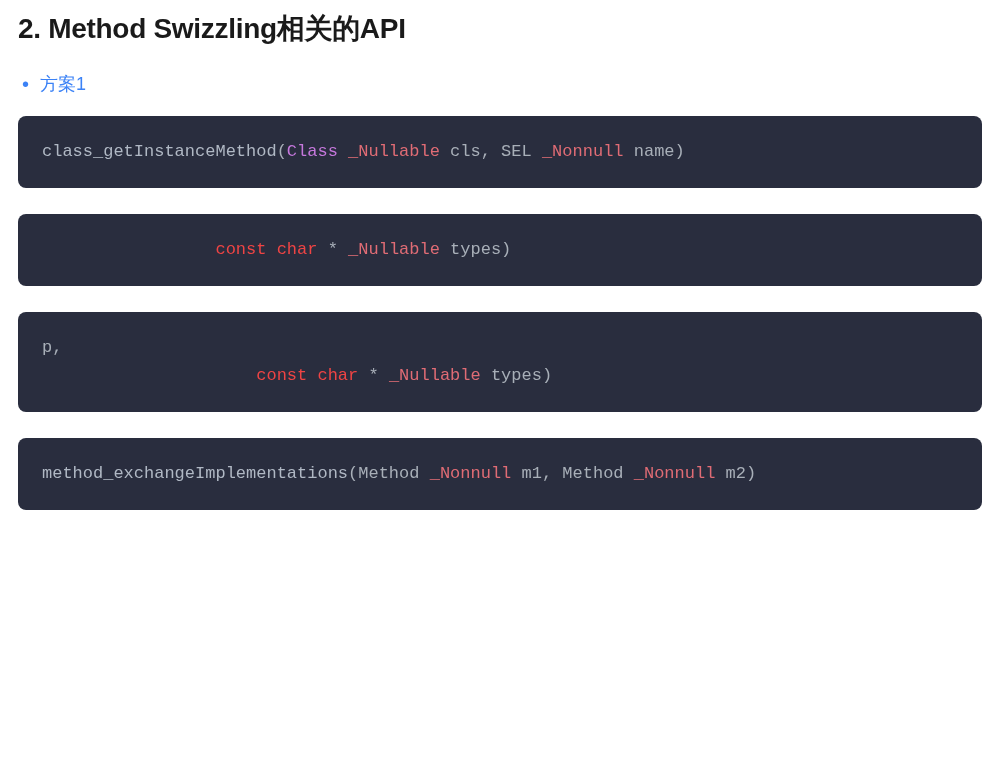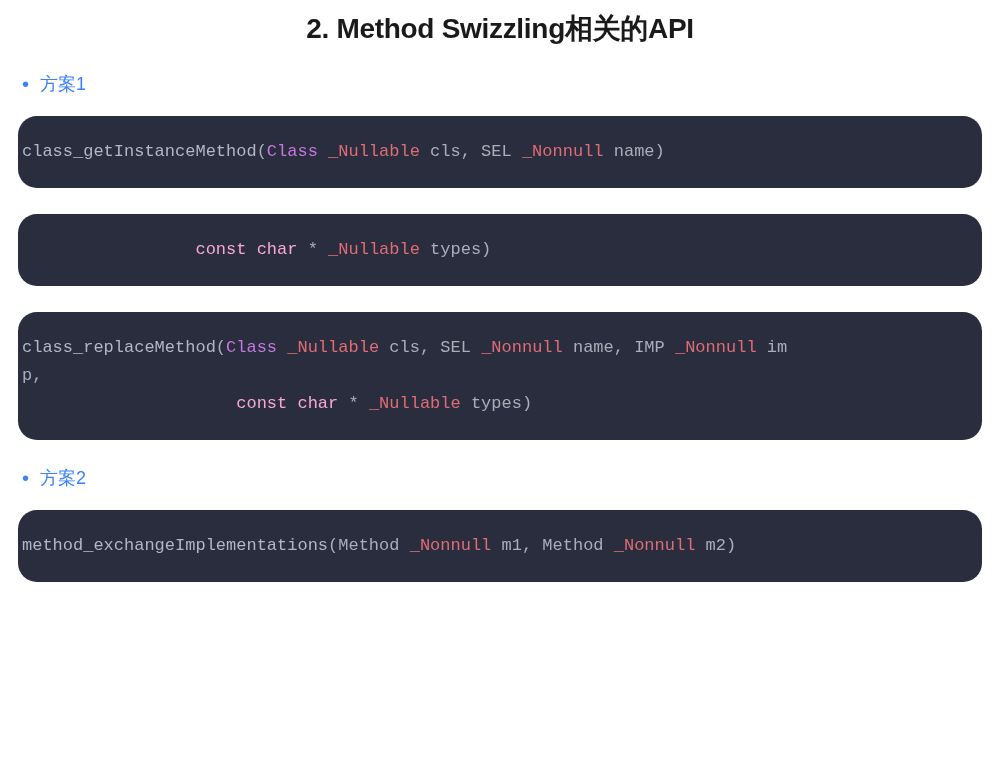--- a/index.html
+++ b/index.html
@@ -12,21 +12,20 @@
       background: #ffffff;
       padding: 10px 18px 18px 18px;
       width: 1000px;
     }
     h2 {
       font-size: 28px;
       font-weight: 700;
       color: #1a1a1a;
       margin-bottom: 24px;
       letter-spacing: -0.3px;
-      text-align: center;
     }
     ul {
       list-style: none;
       margin-bottom: 20px;
     }
     li {
       font-size: 18px;
       color: #3b82f6;
       position: relative;
       padding-left: 22px;
@@ -35,43 +34,43 @@
     li::before {
       content: "•";
       position: absolute;
       left: 4px;
       font-size: 20px;
       line-height: 1;
       top: 2px;
     }
     .code-block {
       background: #292d3e;
-      border-radius: 19px;
-      padding: 22px 4px;
+      border-radius: 8px;
+      padding: 22px 24px;
       margin-bottom: 26px;
       font-family: "SF Mono", "Menlo", "Monaco", "Consolas", "Courier New", monospace;
       font-size: 17px;
       line-height: 1.65;
       color: #b0b8c4;
       overflow-x: auto;
     }
     .code-block:last-child {
       margin-bottom: 8px;
     }
     .code-line {
       white-space: pre;
     }
     .fn {
       color: #b0b8c4;
     }
     .type {
       color: #c678dd;
     }
     .keyword {
-      color: #f9a8d4;
+      color: #ef4444;
     }
     .attr {
       color: #e06c75;
     }
     .punct {
       color: #a8afb8;
     }
   </style>
 </head>
 <body>
@@ -82,23 +81,19 @@
     <ul>
       <li>方案1</li>
     </ul>
     <div class="code-block">
       <div class="code-line"><span class="fn">class_getInstanceMethod</span><span class="punct">(</span><span class="type">Class</span><span class="punct"> </span><span class="attr">_Nullable</span><span class="punct"> cls, SEL </span><span class="attr">_Nonnull</span><span class="punct"> name)</span></div>
     </div>
     <div class="code-block">
       <div class="code-line"><span class="punct">                 </span><span class="keyword">const</span><span class="punct"> </span><span class="keyword">char</span><span class="punct"> * </span><span class="attr">_Nullable</span><span class="punct"> types)</span></div>
     </div>
     <div class="code-block">
-      <div class="code-line"><span class="fn">class_replaceMethod</span><span class="punct">(</span><span class="type">Class</span><span class="punct"> </span><span class="attr">_Nullable</span><span class="punct"> cls, SEL </span><span class="attr">_Nonnull</span><span class="punct"> name, IMP </span><span class="attr">_Nonnull</span><span class="punct"> im</span></div>
       <div class="code-line"><span class="punct">p,</span></div>
       <div class="code-line"><span class="punct">                     </span><span class="keyword">const</span><span class="punct"> </span><span class="keyword">char</span><span class="punct"> * </span><span class="attr">_Nullable</span><span class="punct"> types)</span></div>
     </div>
-    <ul>
-      <li>方案2</li>
-    </ul>
     <div class="code-block">
       <div class="code-line"><span class="fn">method_exchangeImplementations</span><span class="punct">(Method </span><span class="attr">_Nonnull</span><span class="punct"> m1, Method </span><span class="attr">_Nonnull</span><span class="punct"> m2)</span></div>
     </div>
   </div>
 
 </body></html>

